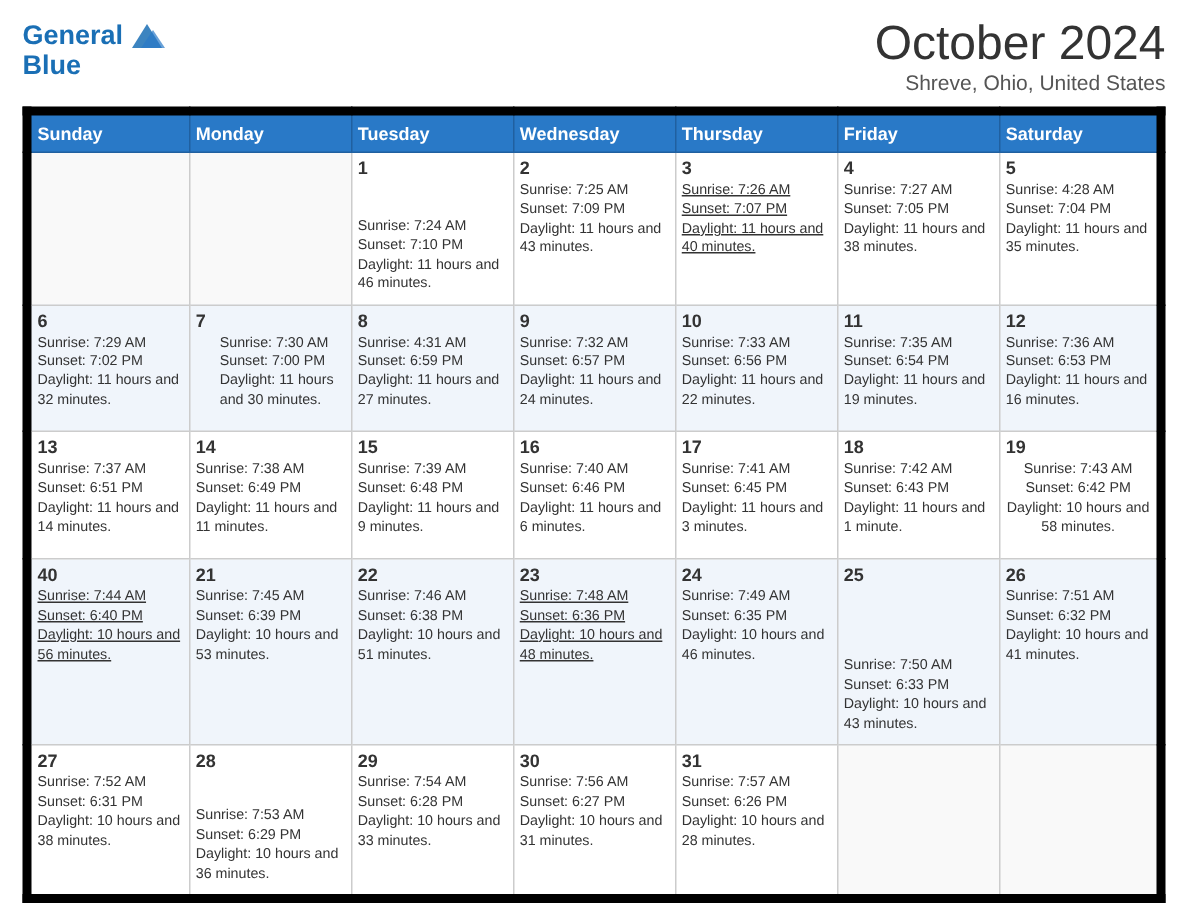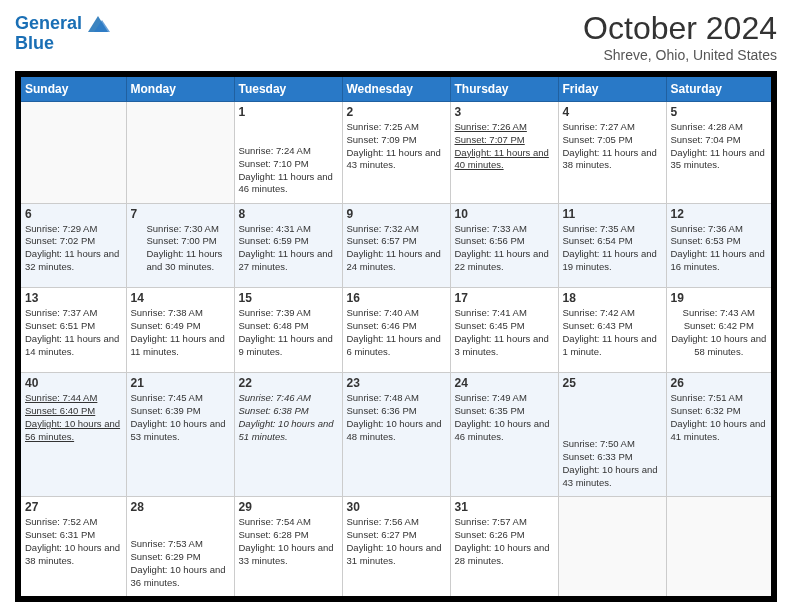--- a/index.html
+++ b/index.html
@@ -263,27 +263,27 @@
 Daylight: 10 hours and 56 minutes.</div>
           </td>
           <td>
             <div class="day-number">21</div>
             <div class="day-detail" style="white-space: pre-line;">Sunrise: 7:45 AM
 Sunset: 6:39 PM
 Daylight: 10 hours and 53 minutes.</div>
           </td>
           <td>
             <div class="day-number">22</div>
-            <div class="day-detail" style="white-space: pre-line; font-style: italic;">Sunrise: 7:46 AM
+            <div class="day-detail" style="white-space: pre-line;">Sunrise: 7:46 AM
 Sunset: 6:38 PM
 Daylight: 10 hours and 51 minutes.</div>
           </td>
           <td>
             <div class="day-number">23</div>
-            <div class="day-detail" style="white-space: pre-line;">Sunrise: 7:48 AM
+            <div class="day-detail" style="white-space: pre-line; text-decoration: underline;">Sunrise: 7:48 AM
 Sunset: 6:36 PM
 Daylight: 10 hours and 48 minutes.</div>
           </td>
           <td>
             <div class="day-number">24</div>
             <div class="day-detail" style="white-space: pre-line;">Sunrise: 7:49 AM
 Sunset: 6:35 PM
 Daylight: 10 hours and 46 minutes.</div>
           </td>
           <td>

